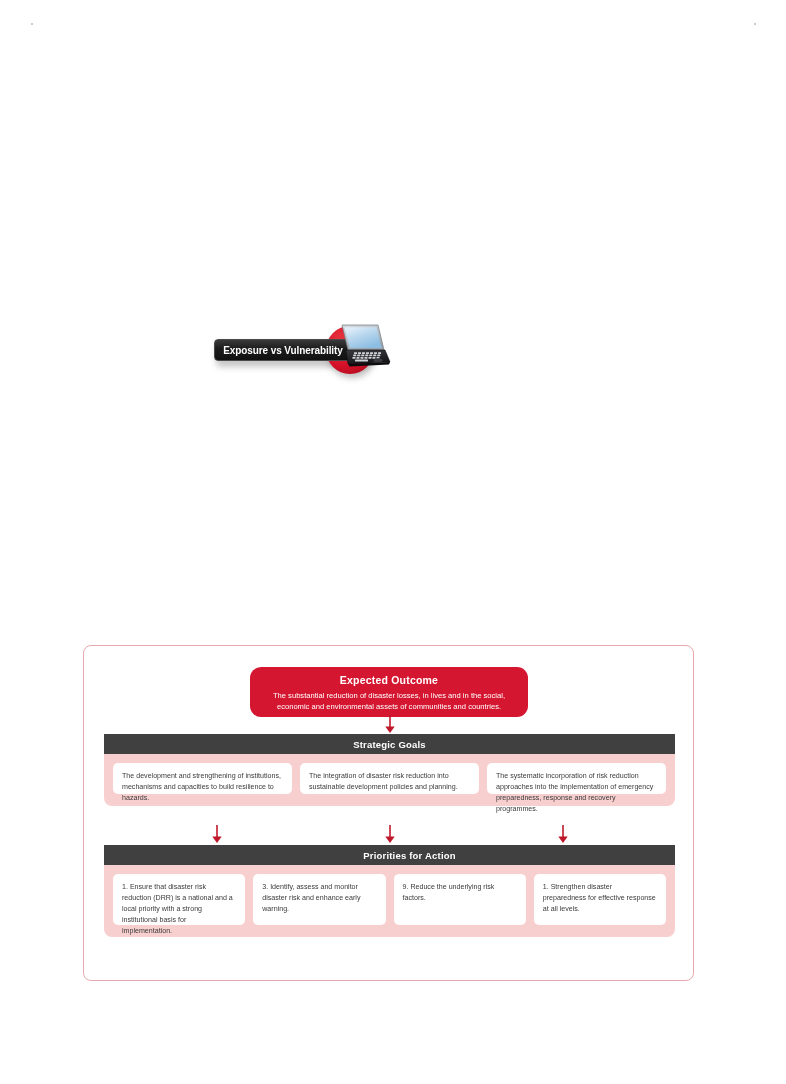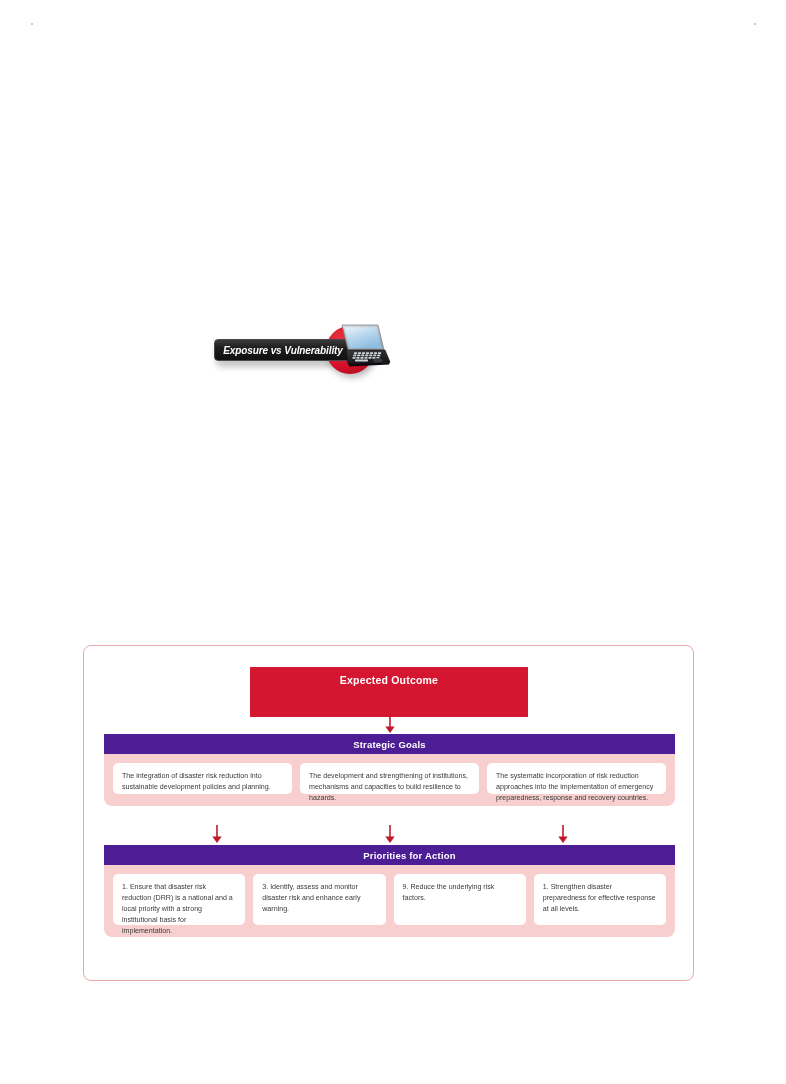--- a/index.html
+++ b/index.html
@@ -28,21 +28,20 @@
   .reg-dot.left  { left: 31px; }
   .reg-dot.right { left: 754px; }
 
   
   #badge {
     position: absolute;
     left: 210px;
     top: 322px;
     width: 180px;
     height: 56px;
-    font-style: italic;
   }
   #badge .badge-shadow {
     position: absolute;
     left: 6px;
     top: 21px;
     width: 152px;
     height: 24px;
     background: rgba(0,0,0,0.22);
     border-radius: 5px;
     filter: blur(3px);
@@ -112,21 +111,21 @@
   }
 
   
   .outcome-box {
     position: absolute;
     left: 166px;
     top: 21px;
     width: 278px;
     height: 50px;
     background: #d51630;
-    border-radius: 0;
+    border-radius: 11px;
     color: #ffffff;
     text-align: center;
     padding: 7px 12px 0 12px;
   }
   .outcome-title {
     font-size: 10.5px;
     font-weight: bold;
     letter-spacing: 0.2px;
     margin-bottom: 4px;
   }
@@ -143,21 +142,21 @@
     height: 20px;
   }
   .arrow svg { display: block; }
 
   
   .banner {
     position: absolute;
     left: 20px;
     width: 571px;
     height: 20px;
-    background: #4c1d95;
+    background: #404040;
     color: #ffffff;
     display: flex;
     align-items: center;
     justify-content: center;
     font-size: 9.5px;
     font-weight: bold;
     letter-spacing: 0.2px;
   }
 
   
@@ -253,37 +252,38 @@
     <ellipse cx="49" cy="37.2" rx="4.6" ry="2" fill="#3a3a40"></ellipse>
 
     <path d="M19,41 L61,39 L60,41.6 L20.5,43.4 Z" fill="#0c0c0f"></path>
   </svg>
 </div>
 
 <div id="framework">
 
   <div class="outcome-box">
     <div class="outcome-title">Expected Outcome</div>
+    <div class="outcome-text">The substantial reduction of disaster losses, in lives and in the social, economic and environmental assets of communities and countries.</div>
   </div>
 
   <div class="arrow" style="left:299px; top:68px;">
     <svg viewBox="0 0 14 20" width="14" height="20">
       <path d="M7,1 L7,14" stroke="#c0182b" stroke-width="1.6" fill="none"></path>
       <path d="M2.3,12.5 L7,19 L11.7,12.5 Z" fill="#c0182b"></path>
     </svg>
   </div>
 
   <div class="banner goals">
     <span>Strategic Goals</span>
   </div>
 
   <div class="band goals">
+    <div class="card">The development and strengthening of institutions, mechanisms and capacities to build resilience to hazards.</div>
     <div class="card">The integration of disaster risk reduction into sustainable development policies and planning.</div>
-    <div class="card">The development and strengthening of institutions, mechanisms and capacities to build resilience to hazards.</div>
-    <div class="card">The systematic incorporation of risk reduction approaches into the implementation of emergency preparedness, response and recovery countries.</div>
+    <div class="card">The systematic incorporation of risk reduction approaches into the implementation of emergency preparedness, response and recovery programmes.</div>
   </div>
 
   <div class="arrow" style="left:126px; top:178px;">
     <svg viewBox="0 0 14 20" width="14" height="20">
       <path d="M7,1 L7,14" stroke="#c0182b" stroke-width="1.6" fill="none"></path>
       <path d="M2.3,12.5 L7,19 L11.7,12.5 Z" fill="#c0182b"></path>
     </svg>
   </div>
   <div class="arrow" style="left:299px; top:178px;">
     <svg viewBox="0 0 14 20" width="14" height="20">

